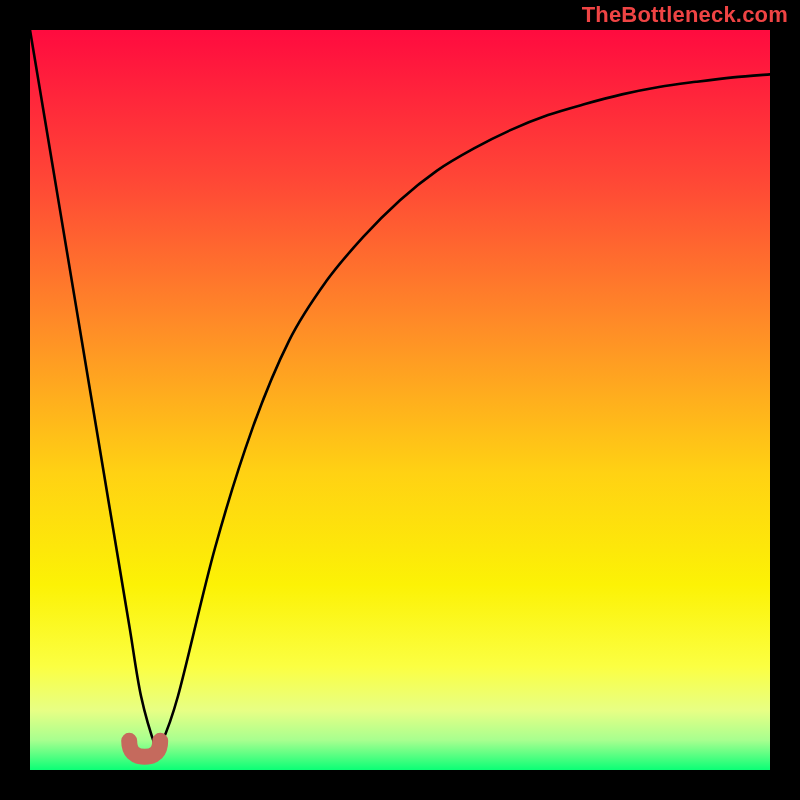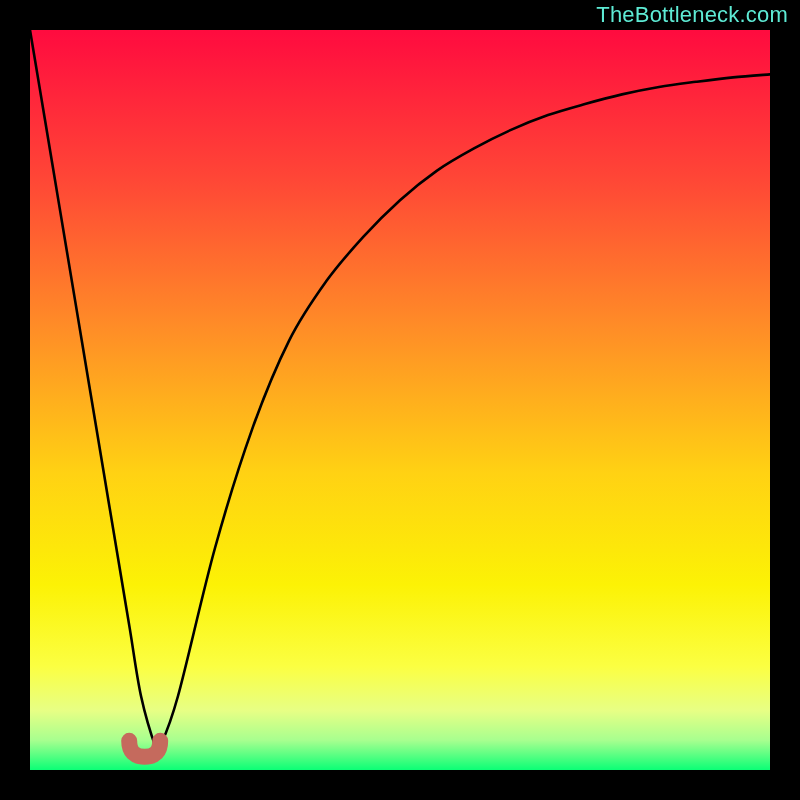--- a/index.html
+++ b/index.html
@@ -16,23 +16,23 @@
     left: 0;
     top: 0;
     width: 800px;
     height: 800px;
     background: #000;
   }
   .watermark {
     position: absolute;
     top: 2px;
     right: 12px;
-    color: #5eead4;
+    color: #ef4444;
     font-size: 22px;
-    font-weight: 400;
+    font-weight: 700;
     letter-spacing: 0.2px;
     z-index: 20;
   }
   .plot {
     position: absolute;
     left: 30px;
     top: 30px;
     width: 740px;
     height: 740px;
     z-index: 5;

